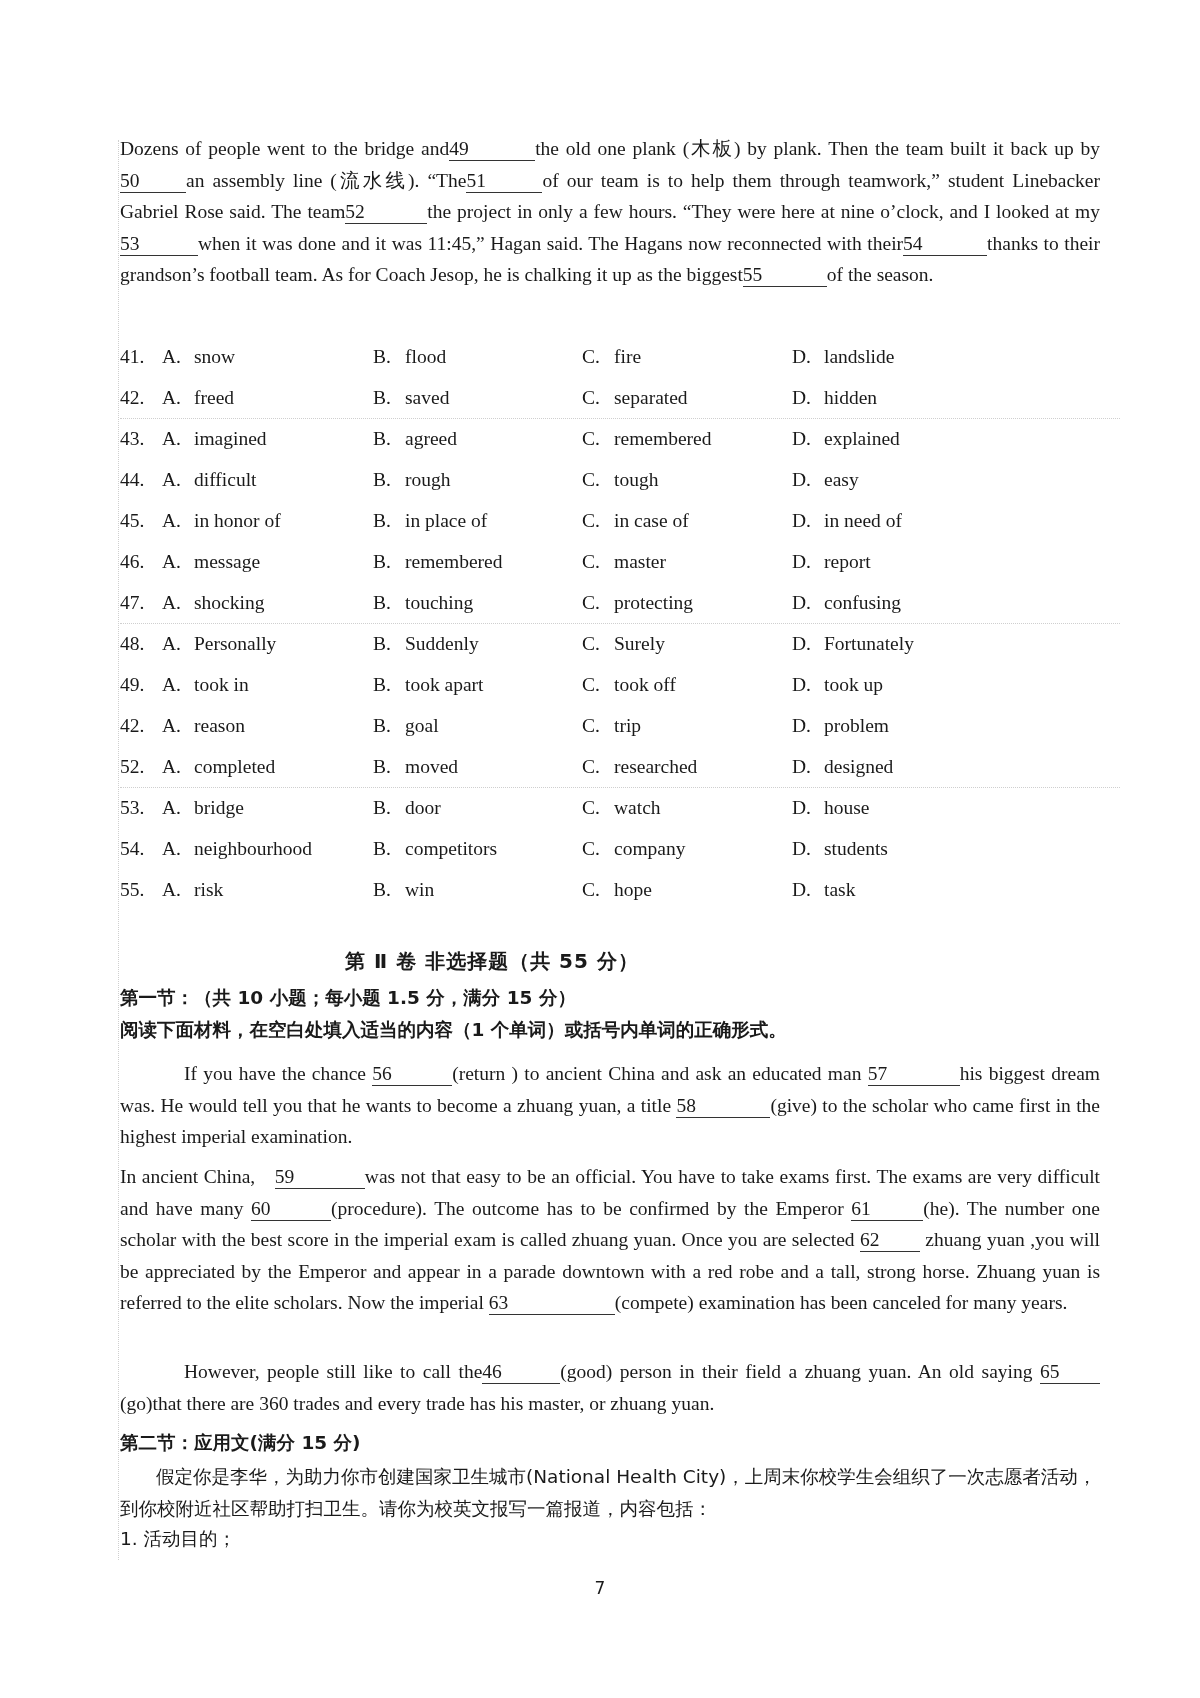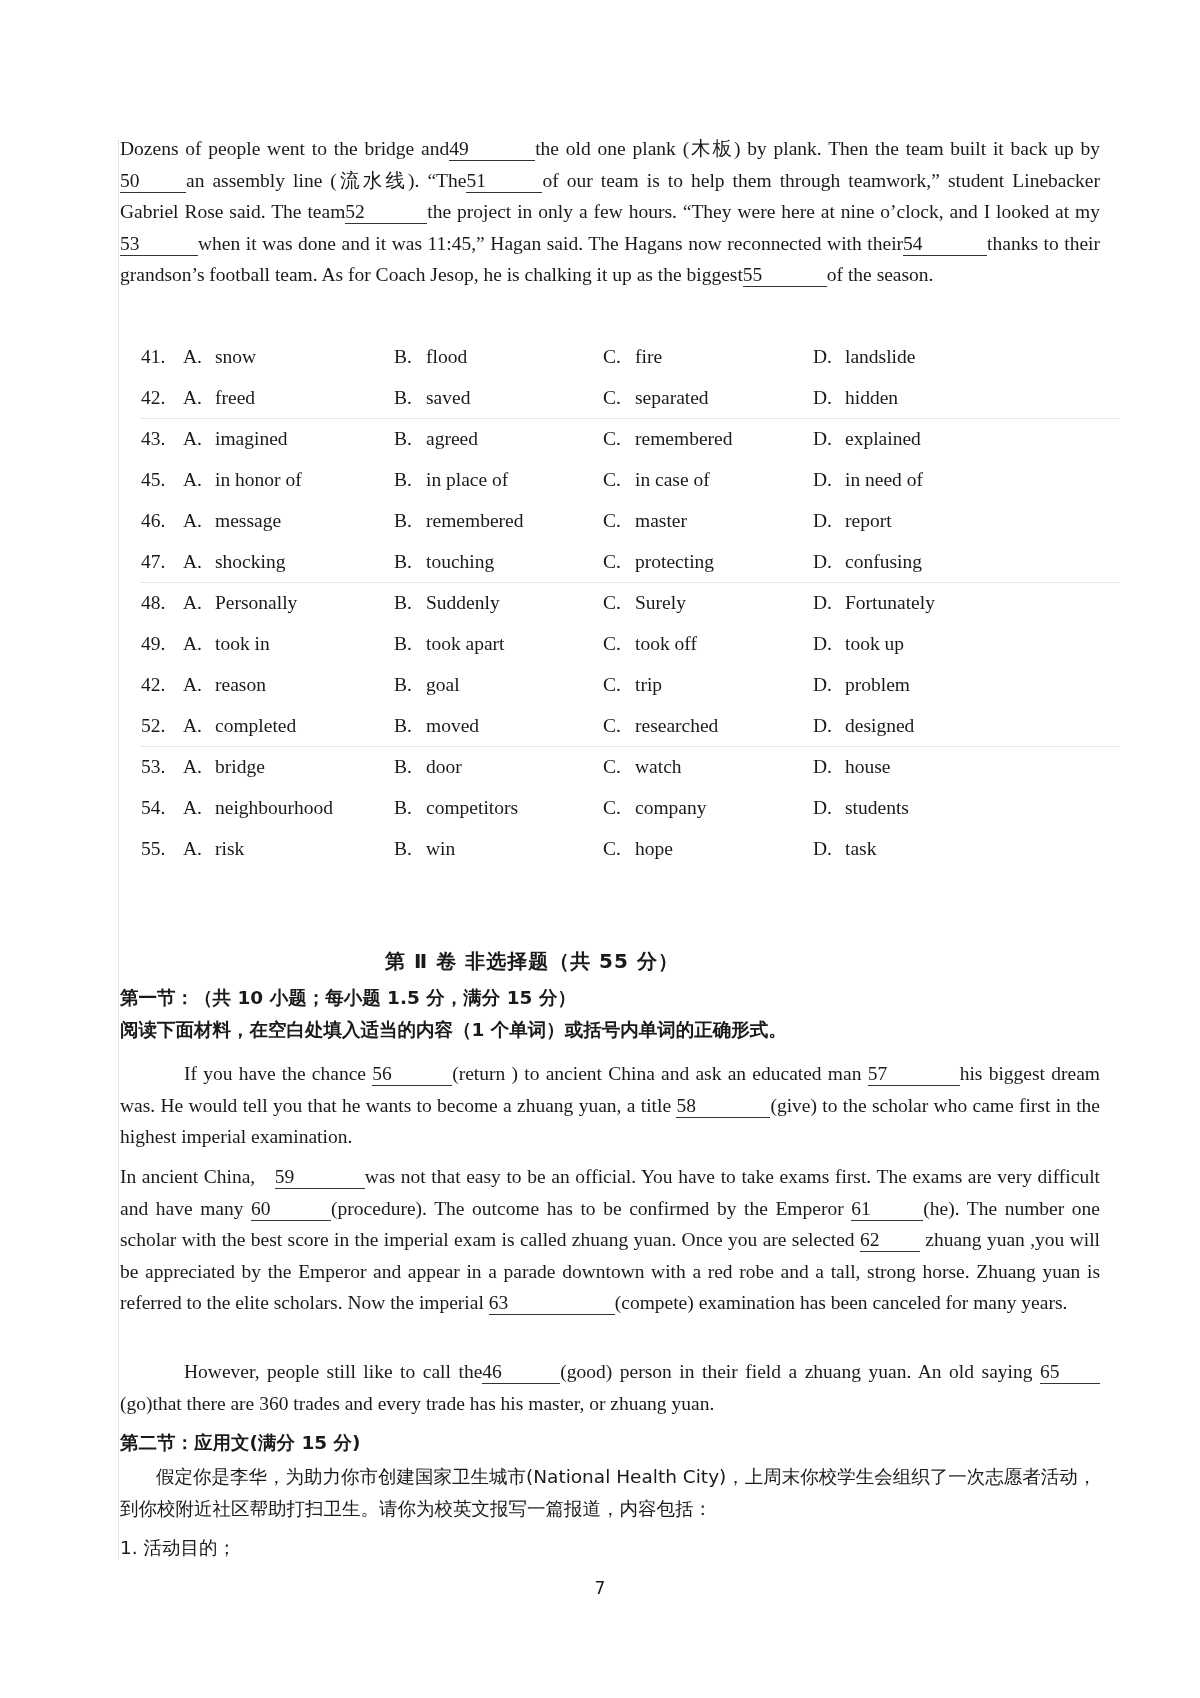--- a/index.html
+++ b/index.html
@@ -5,29 +5,29 @@
   html, body { margin: 0; padding: 0; background: #ffffff; }
   body { width: 1200px; height: 1698px; position: relative; overflow: hidden;
          font-family: "Liberation Serif", "DejaVu Serif", serif; color: #1a1a1a; }
   .page { position: absolute; left: 0; top: 0; width: 1200px; height: 1698px; }
   .dotline-v { position: absolute; left: 118px; top: 140px; width: 0; height: 1420px;
                border-left: 1px dotted #cfcfcf; }
   .para { position: absolute; left: 120px; width: 980px; font-size: 19.5px; line-height: 31.5px;
           text-align: justify; text-align-last: left; }
   .blank { display: inline-block; border-bottom: 1px solid #333; text-align: center; line-height: 22px; }
   .options { position: absolute; left: 120px; top: 340px; width: 980px; font-size: 19.5px; }
-  .opt-row { height: 41px; position: relative; white-space: nowrap; margin-left: 21px; }
+  .opt-row { height: 41px; position: relative; white-space: nowrap; }
   .opt-row.dotted::after { content: ""; position: absolute; left: 0; right: -20px; bottom: 3px;
                            border-bottom: 1px dotted #cfcfcf; }
   .opt { position: absolute; top: 6px; }
   .num { position: absolute; left: 0; top: 6px; }
   .c-a { left: 42px; } .c-b { left: 253px; } .c-c { left: 462px; } .c-d { left: 672px; }
   .letter { display: inline-block; width: 32px; }
   .section-title { position: absolute; left: 0; width: 984px; text-align: center; top: 948px;
-                   font-size: 20px; font-weight: bold; font-family: "DejaVu Sans", sans-serif; letter-spacing: 1px; padding-left: 40px; }
+                   font-size: 20px; font-weight: bold; font-family: "DejaVu Sans", sans-serif; letter-spacing: 1px; }
   .cn { position: absolute; left: 120px; font-family: "DejaVu Sans", sans-serif; font-size: 18.5px; }
   .cn.bold { font-weight: bold; }
   .pagenum { position: absolute; left: 0; width: 1200px; top: 1578px; text-align: center;
              font-size: 17px; font-family: "DejaVu Sans", sans-serif; }
   .indent { display: inline-block; width: 64px; }
 </style>
 </head>
 <body>
 
 <div class="page">
@@ -51,20 +51,27 @@
         <span class="opt c-b"><span class="letter">B.</span><span>saved</span></span>
         <span class="opt c-c"><span class="letter">C.</span><span>separated</span></span>
         <span class="opt c-d"><span class="letter">D.</span><span>hidden</span></span>
       </div>
       <div class="opt-row">
         <span class="num">43.</span>
         <span class="opt c-a"><span class="letter">A.</span><span>imagined</span></span>
         <span class="opt c-b"><span class="letter">B.</span><span>agreed</span></span>
         <span class="opt c-c"><span class="letter">C.</span><span>remembered</span></span>
         <span class="opt c-d"><span class="letter">D.</span><span>explained</span></span>
+      </div>
+      <div class="opt-row">
+        <span class="num">44.</span>
+        <span class="opt c-a"><span class="letter">A.</span><span>difficult</span></span>
+        <span class="opt c-b"><span class="letter">B.</span><span>rough</span></span>
+        <span class="opt c-c"><span class="letter">C.</span><span>tough</span></span>
+        <span class="opt c-d"><span class="letter">D.</span><span>easy</span></span>
       </div>
       <div class="opt-row">
         <span class="num">45.</span>
         <span class="opt c-a"><span class="letter">A.</span><span>in honor of</span></span>
         <span class="opt c-b"><span class="letter">B.</span><span>in place of</span></span>
         <span class="opt c-c"><span class="letter">C.</span><span>in case of</span></span>
         <span class="opt c-d"><span class="letter">D.</span><span>in need of</span></span>
       </div>
       <div class="opt-row">
         <span class="num">46.</span>
@@ -142,16 +149,16 @@
   <div class="para" style="top:1161px;">
     <span>In ancient China, </span><span class="blank" style="width:90px; margin-left:14px">59</span><span>was not that easy to be an official. You have to take exams first. The exams are very difficult and have many </span><span class="blank" style="width:80px">60</span><span>(procedure). The outcome has to be confirmed by the Emperor </span><span class="blank" style="width:72px">61</span><span>(he). The number one scholar with the best score in the imperial exam is called zhuang yuan. Once you are selected </span><span class="blank" style="width:60px; text-align:left">62</span><span> zhuang yuan ,you will be appreciated by the Emperor and appear in a parade downtown with a red robe and a tall, strong horse. Zhuang yuan is referred to the elite scholars. Now the imperial </span><span class="blank" style="width:126px">63</span><span>(compete) examination has been canceled for many years.</span>
   </div>
 
   <div class="para" style="top:1356px;">
     <span class="indent"></span><span>However, people still like to call the</span><span class="blank" style="width:78px">46</span><span>(good) person in their field a zhuang yuan. An old saying </span><span class="blank" style="width:60px; text-align:left">65</span><span>(go)that there are 360 trades and every trade has his master, or zhuang yuan.</span>
   </div>
 
   <div class="cn bold" style="top:1430px;">第二节：应用文(满分 15 分)</div>
   <div class="cn" style="top:1461px; width:980px; line-height:32px; text-indent:36px;">假定你是李华，为助力你市创建国家卫生城市(National Health City)，上周末你校学生会组织了一次志愿者活动，到你校附近社区帮助打扫卫生。请你为校英文报写一篇报道，内容包括：</div>
-  <div class="cn" style="top:1526px;margin-top:9px;">1. 活动目的；</div>
+  <div class="cn" style="top:1526px;">1. 活动目的；</div>
 
   <div class="pagenum">7</div>
 </div>
 
 </body></html>

